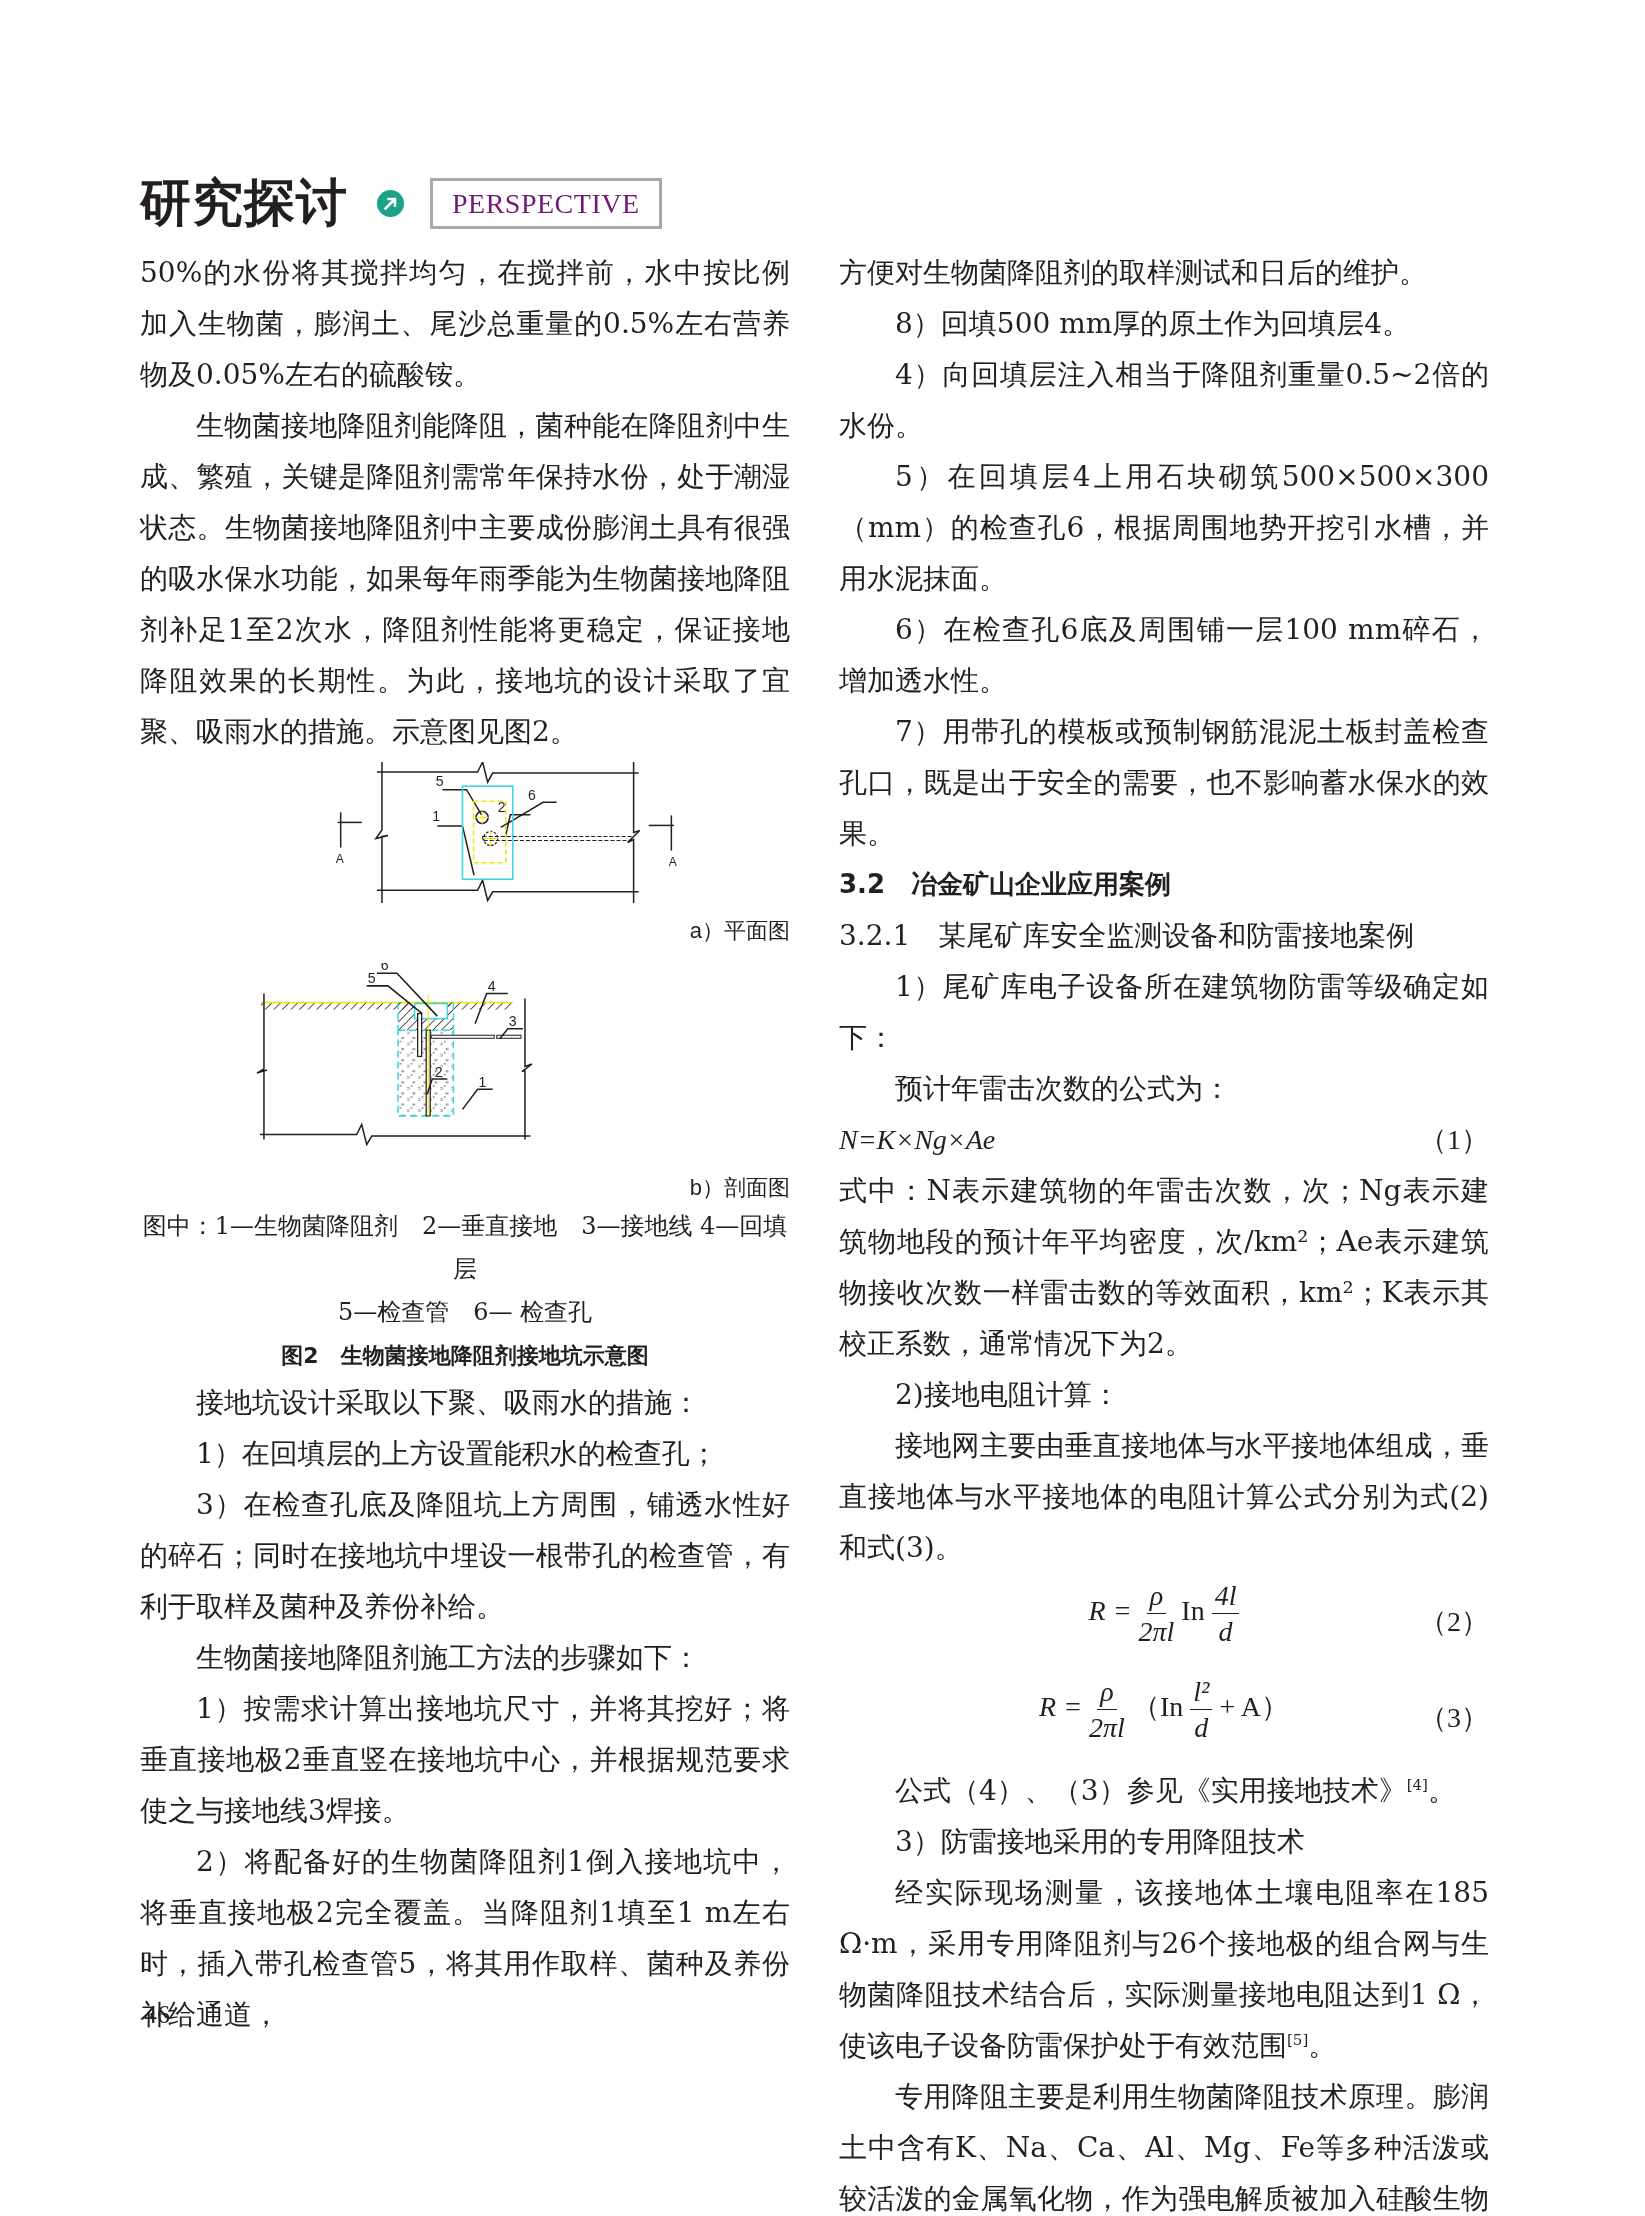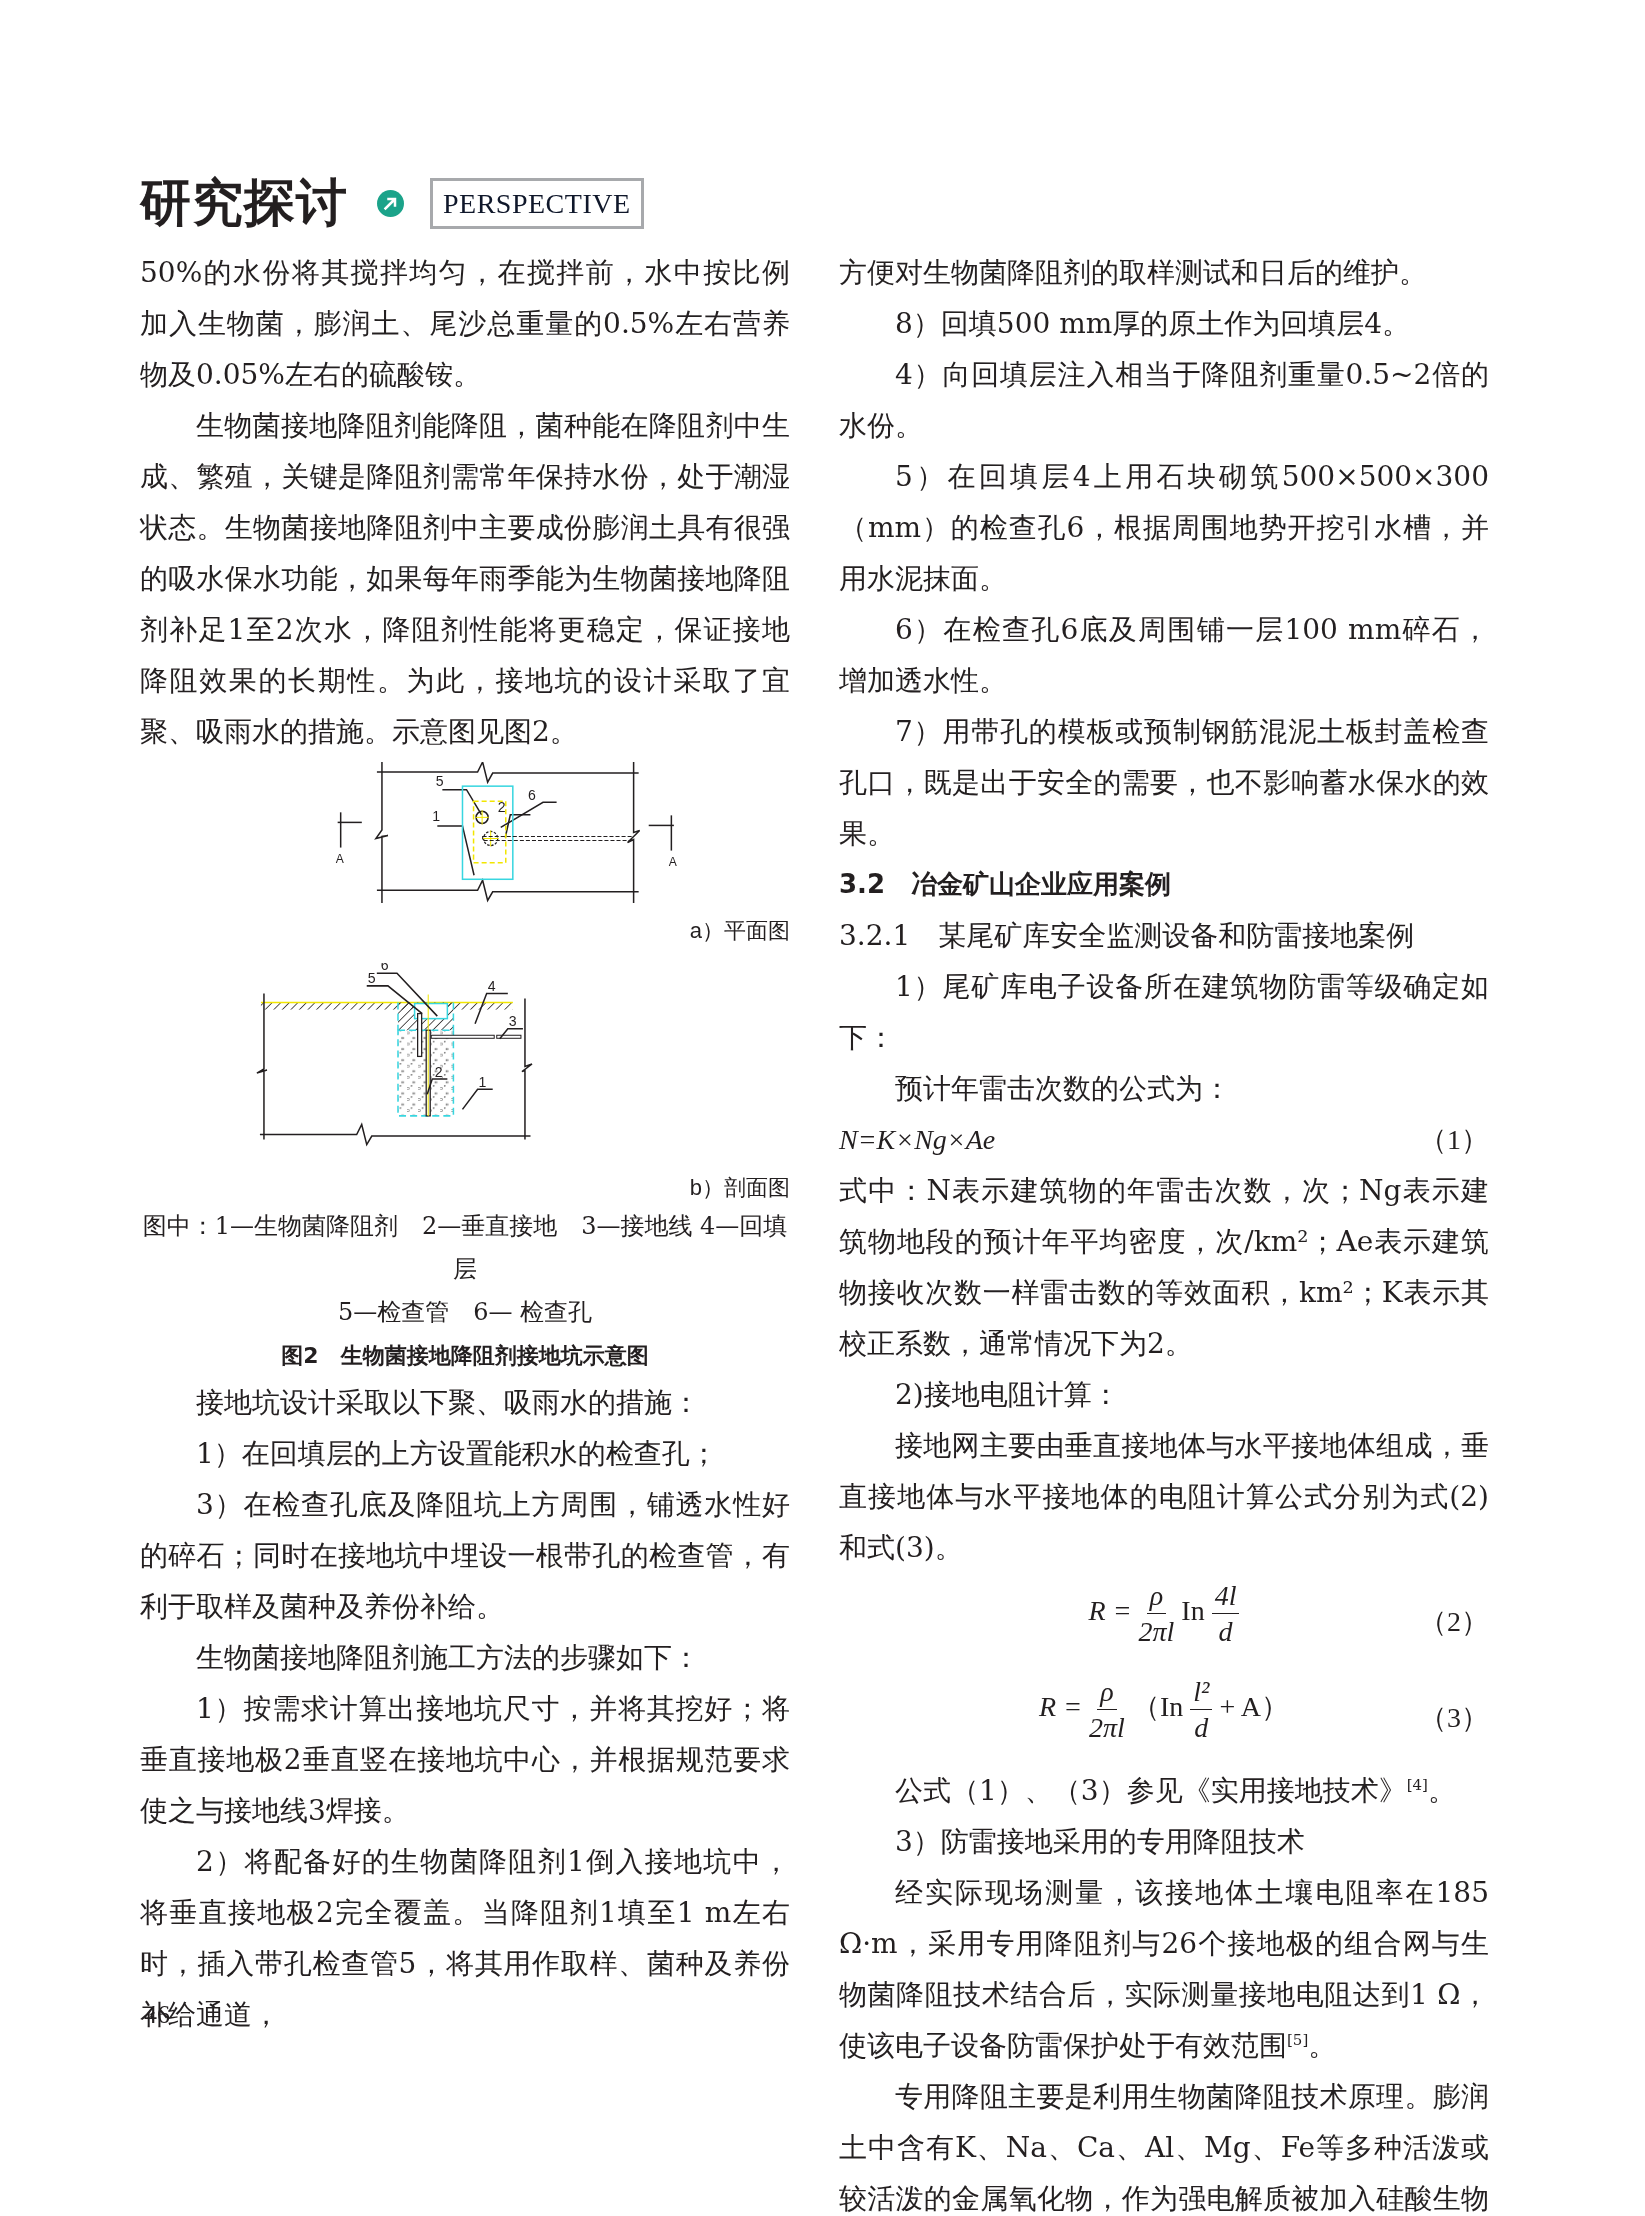--- a/index.html
+++ b/index.html
@@ -1,21 +1,21 @@
 <!DOCTYPE html>
 <html style="font-size:8px"><head>
 <meta charset="utf-8">
 <style>
   html, body { margin:0; padding:0; background:#ffffff; }
   body { width:1645px; height:2216px; position:relative; overflow:hidden;
          font-family:"DejaVu Serif","Liberation Serif",serif; color:#231f20; }
   .header { position:absolute; left:140px; top:176px; height:55px; display:flex; align-items:center; }
   .header-title { font-family:"DejaVu Sans","Liberation Sans",sans-serif; font-weight:bold; font-size:51px; letter-spacing:1px; color:#231f20; }
   .header-icon { width:27px; height:27px; border-radius:50%; background:#1ba38a; margin-left:29px; display:flex; align-items:center; justify-content:center; }
-  .header-badge { margin-left:26px; border:3px solid #a7a9ac; padding:5px 10px; font-family:"Liberation Serif",serif; font-size:28px; color:#0f172a; letter-spacing:0.5px; height:35px; line-height:35px; }
+  .header-badge { margin-left:26px; border:3px solid #a7a9ac; padding:5px 19px; font-family:"Liberation Serif",serif; font-size:28px; color:#701a75; letter-spacing:0.5px; height:35px; line-height:35px; }
   .col { position:absolute; top:247px; width:650px; font-size:28px; line-height:51px; text-align:justify; }
   .col.left { left:140px; }
   .col.right { left:839px; }
   .p { margin:0; }
   .indent { text-indent:56px; }
   .h-sub { margin:0; }
   .h-sec { margin:0; font-family:"DejaVu Sans","Liberation Sans",sans-serif; font-weight:bold; font-size:26px; }
   .fig { position:relative; width:650px; }
   .fig-caption-sub { text-align:right; font-family:"Liberation Sans",sans-serif; font-size:22px; line-height:35px; }
   .fig-legend { text-align:center; font-size:24px; line-height:43px; }
@@ -183,20 +183,20 @@
       <span>（In</span>
       <span class="frac">
           <span class="num it">l²</span>
           <span class="it">d</span>
         </span>
       <span>+ A）</span>
     </div>
     <span class="eq-num" style="top:23px">（3）</span>
   </div>
 
-  <p class="p indent"><span>公式（1）、（3）参见《实用接地技术》</span><sup>[4]</sup><span>。</span></p>
+  <p class="p indent"><span>公式（4）、（3）参见《实用接地技术》</span><sup>[4]</sup><span>。</span></p>
   <p class="p indent">3）防雷接地采用的专用降阻技术</p>
   <p class="p indent"><span>经实际现场测量，该接地体土壤电阻率在185 Ω·m，采用专用降阻剂与26个接地极的组合网与生物菌降阻技术结合后，实际测量接地电阻达到1 Ω，使该电子设备防雷保护处于有效范围</span><sup>[5]</sup><span>。</span></p>
   <p class="p indent">专用降阻主要是利用生物菌降阻技术原理。膨润土中含有K、Na、Ca、Al、Mg、Fe等多种活泼或较活泼的金属氧化物，作为强电解质被加入硅酸生物复合菌后，由于生物菌的作用，破坏了膨润土中金属氧化物晶格状态的共价键成分，使金属离子分解出来，大大增加它的导电性能。当地中电流通过时，它们会发生剧烈电解，形成树枝状的导电回路，使地中电流迅速扩散出去，从而取得良好的降阻效果。试验表明，当生物菌达到108</p>
 </div>
 
 <div class="page-num">46</div>
 
 
 </body></html>

